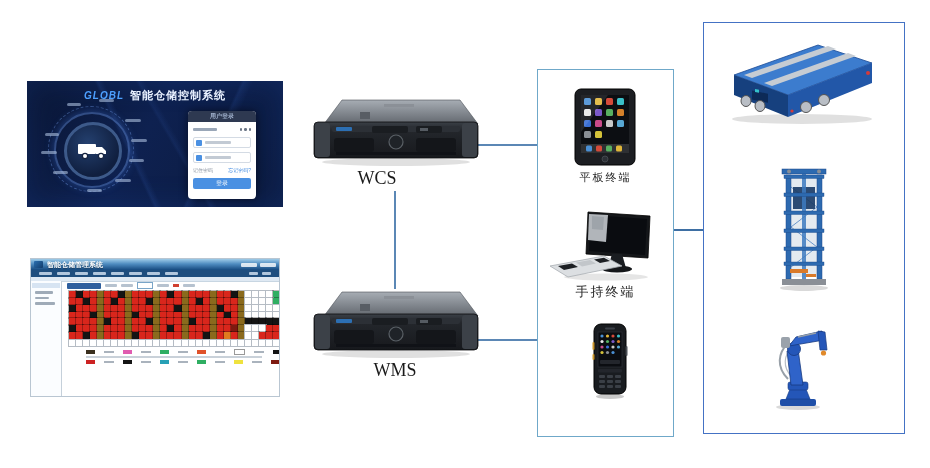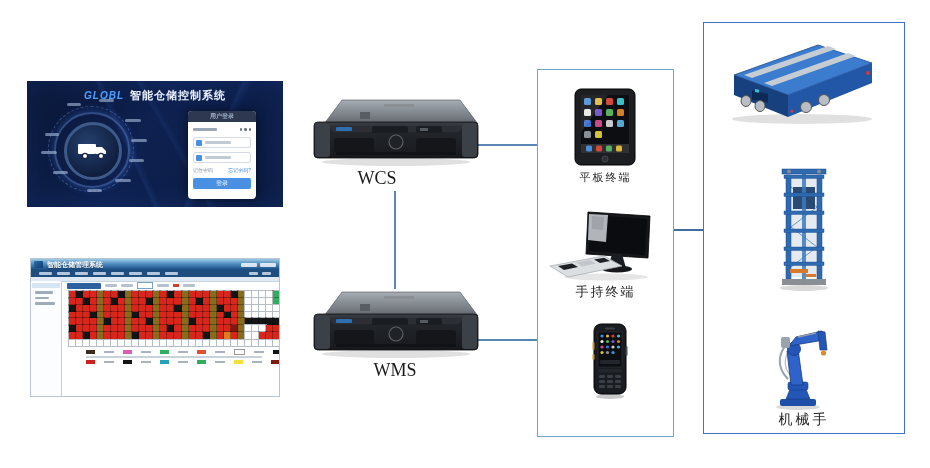--- a/index.html
+++ b/index.html
@@ -674,16 +674,15 @@
         <rect x="20" y="65" width="20" height="8" rx="2" fill="#2456b8" stroke="#173a80" stroke-width="0.6"></rect>
         <polygon points="23,68 35,68 30,32 19,34" fill="#2f63c9" stroke="#173a80" stroke-width="0.8"></polygon>
         <circle cx="26" cy="32" r="6.5" fill="#2456b8" stroke="#173a80" stroke-width="0.8"></circle>
         <polygon points="21,29 28,20 54,14 56,23" fill="#2f63c9" stroke="#173a80" stroke-width="0.8"></polygon>
         <rect x="13" y="20" width="9" height="11" rx="2" fill="#9aa2ab"></rect>
         <polygon points="50,14 57,15 59,33 52,33" fill="#2456b8" stroke="#173a80" stroke-width="0.7"></polygon>
         <circle cx="55.5" cy="36" r="2.6" fill="#e0892a"></circle>
         <line x1="30" y1="20" x2="48" y2="16" stroke="#98a0a8" stroke-width="1.4"></line>
       </svg>
     </div>
-    <div class="item-label" style="top:388px;font-size:14px;letter-spacing:3px">机械手</div>
   </div>
 
 </div>
 
 </body></html>

